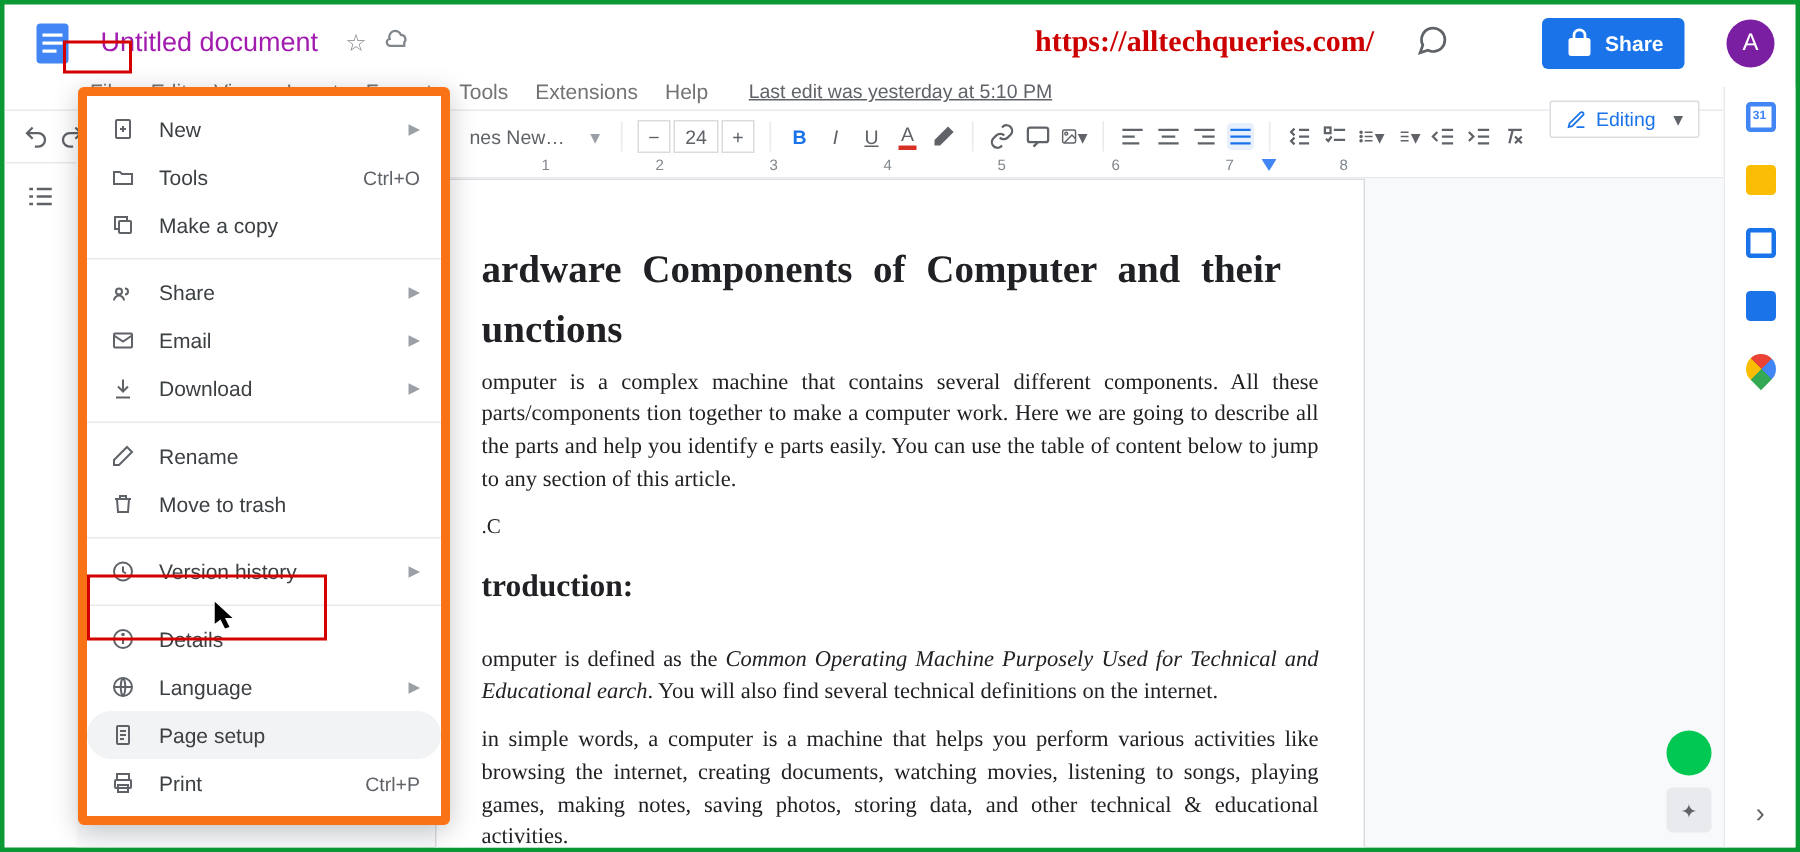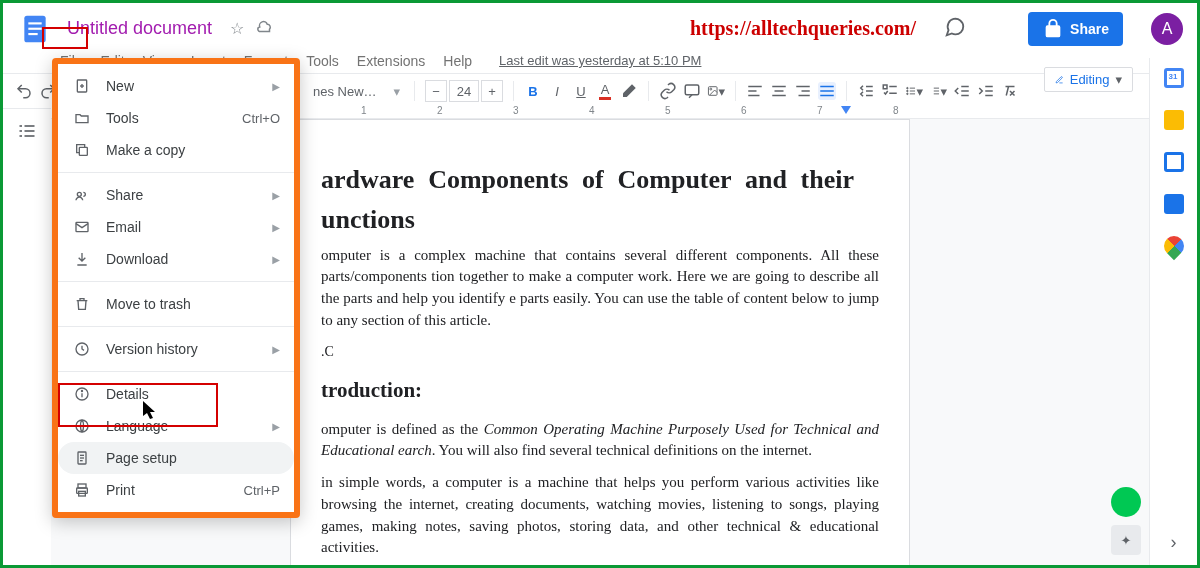--- a/index.html
+++ b/index.html
@@ -28,21 +28,21 @@
 
 .toolbar { height:36px; border-top:1px solid #e8eaed; border-bottom:1px solid #e8eaed; display:flex; align-items:center; padding:0 12px; gap:6px; font-size:13px; color:#5f6368; }
 .tb-ico { width:18px; height:18px; display:flex; align-items:center; justify-content:center; cursor:pointer; }
 .tb-ico svg { width:18px; height:18px; }
 .tb-sep { width:1px; height:20px; background:#e8eaed; margin:0 4px; }
 .font-select { width:95px; height:24px; padding:2px 4px; font-size:13px; display:flex; align-items:center; justify-content:space-between; cursor:pointer; }
 .size-box { display:flex; align-items:center; gap:2px; }
 .size-box .sq { width:22px; height:22px; border:1px solid #dadce0; display:flex; align-items:center; justify-content:center; cursor:pointer; }
 .bold { font-weight:bold; }
 .italic { font-style:italic; }
-.editing-btn { margin-left:auto; display:flex; align-items:center; gap:6px; background:#fff; border:1px solid #dadce0; border-radius:2px; padding:4px 10px; color:#1a73e8; font-size:13px; cursor:pointer; position:absolute; right:64px; top:64px; width:89px; }
+.editing-btn { margin-left:auto; display:flex; align-items:center; gap:6px; background:#fff; border:1px solid #dadce0; border-radius:2px; padding:4px 10px; color:#1a73e8; font-size:13px; cursor:pointer; position:absolute; right:64px; top:64px; width:100px; }
 .chevup { position:absolute; right:12px; top:68px; cursor:pointer; color:#5f6368; }
 
 
 .filebox { position:absolute; left:39px; top:24px; width:46px; height:22px; border:2px solid #d40000; z-index:50; }
 .dropdown { position:absolute; left:49px; top:55px; width:248px; background:#fff; border:6px solid #f97316; border-radius:4px; box-shadow:0 4px 18px rgba(0,0,0,.22); z-index:40; padding:6px 0; }
 .dd-item { display:flex; align-items:center; height:32px; padding:0 14px; cursor:pointer; color:#3c4043; font-size:14px; position:relative; }
 .dd-item .ico { width:20px; margin-right:14px; color:#5f6368; display:flex; align-items:center; justify-content:center; }
 .dd-item .shortcut { margin-left:auto; color:#5f6368; font-size:13px; }
 .dd-item .chev { margin-left:auto; color:#9aa0a6; font-size:10px; }
 .dd-divider { height:1px; background:#e8eaed; margin:6px 0; }
@@ -52,21 +52,21 @@
 
 .leftrail { position:absolute; left:0; top:100px; width:48px; display:flex; flex-direction:column; align-items:center; padding-top:12px; }
 .leftrail .ico { color:#5f6368; margin:6px 0; cursor:pointer; }
 
 
 .canvas-wrap { position:absolute; left:48px; right:48px; top:100px; bottom:0; background:#f8f9fa; overflow:hidden; }
 .ruler { height:16px; background:#fff; border-bottom:1px solid #e8eaed; position:relative; font-size:10px; color:#80868b; }
 .ruler .tick { position:absolute; top:2px; }
 .page { margin: 0 auto; width:620px; background:#fff; border:1px solid #dadce0; min-height:800px; padding: 40px 30px 30px 30px; font-family: "Times New Roman", serif; color:#202124; }
 .page h1 { font-size:26px; font-weight:bold; line-height:1.55; margin-bottom:4px; word-spacing: 0.28em; }
-.page h2 { font-size:21px; font-weight:bold; margin: 18px 0 16px; }
+.page h2 { font-size:21px; font-weight:bold; margin: 18px 0 27px; }
 .page p { font-size:15px; line-height:1.45; text-align:justify; margin-bottom:10px; }
 .em { font-style: italic; }
 .page .outline-marker { font-size:14px; margin-top:12px; }
 
 
 .rside { position:absolute; right:0; top:55px; width:48px; bottom:0; border-left:1px solid #e8eaed; display:flex; flex-direction:column; align-items:center; padding-top:10px; gap:22px; background:#fff; }
 .rside .app { width:20px; height:20px; border-radius:3px; }
 .cal { background: #fff; border:3px solid #4285f4; position:relative; }
 .cal::after { content:'31'; font-size:8px; color:#4285f4; position:absolute; top:1px; left:2px; font-weight:bold; }
 .keep { background:#fbbc04; }
@@ -388,20 +388,28 @@
             <path d="M12 3v12m-5-5l5 5 5-5M5 21h14"></path>
           </svg>
         </span>
         <span>Download</span>
         <span class="chev">▶</span>
       </div>
       <div class="dd-divider"></div>
       <div class="dd-item">
         <span class="ico">
           <svg width="16" height="16" viewBox="0 0 24 24" fill="none" stroke="#5f6368" stroke-width="2">
+            <path d="M16 3l5 5L8 21H3v-5z"></path>
+          </svg>
+        </span>
+        <span>Rename</span>
+      </div>
+      <div class="dd-item">
+        <span class="ico">
+          <svg width="16" height="16" viewBox="0 0 24 24" fill="none" stroke="#5f6368" stroke-width="2">
             <path d="M4 7h16M9 7V4h6v3M6 7l1 13h10l1-13"></path>
           </svg>
         </span>
         <span>Move to trash</span>
       </div>
       <div class="dd-divider"></div>
       <div class="dd-item">
         <span class="ico">
           <svg width="16" height="16" viewBox="0 0 24 24" fill="none" stroke="#5f6368" stroke-width="2">
             <circle cx="12" cy="12" r="9"></circle>

